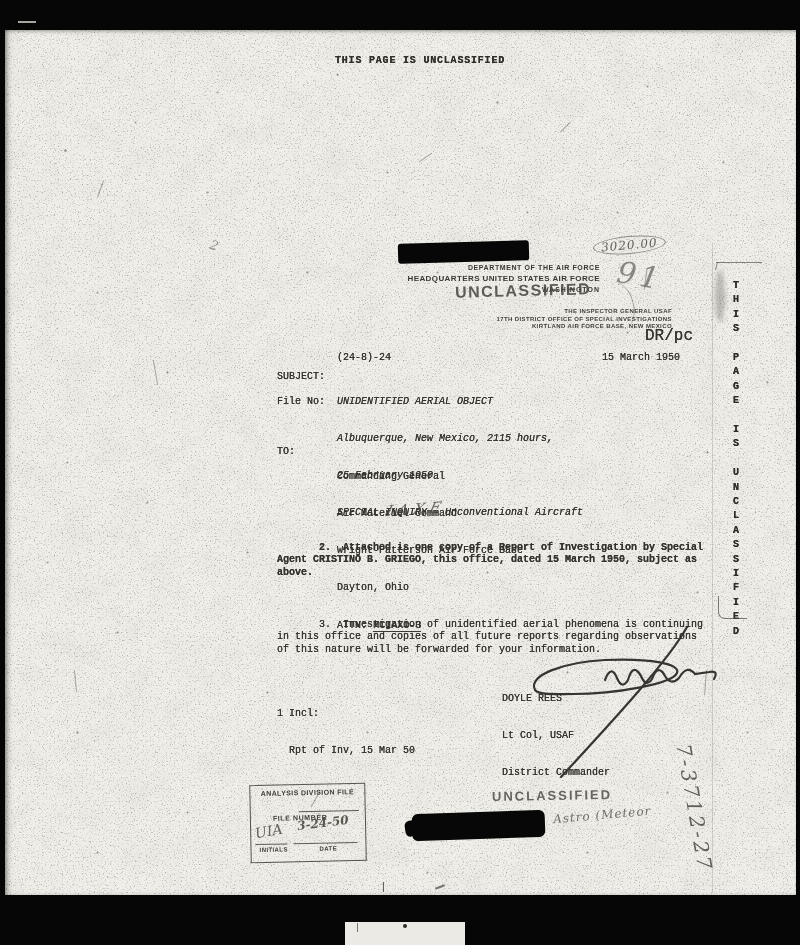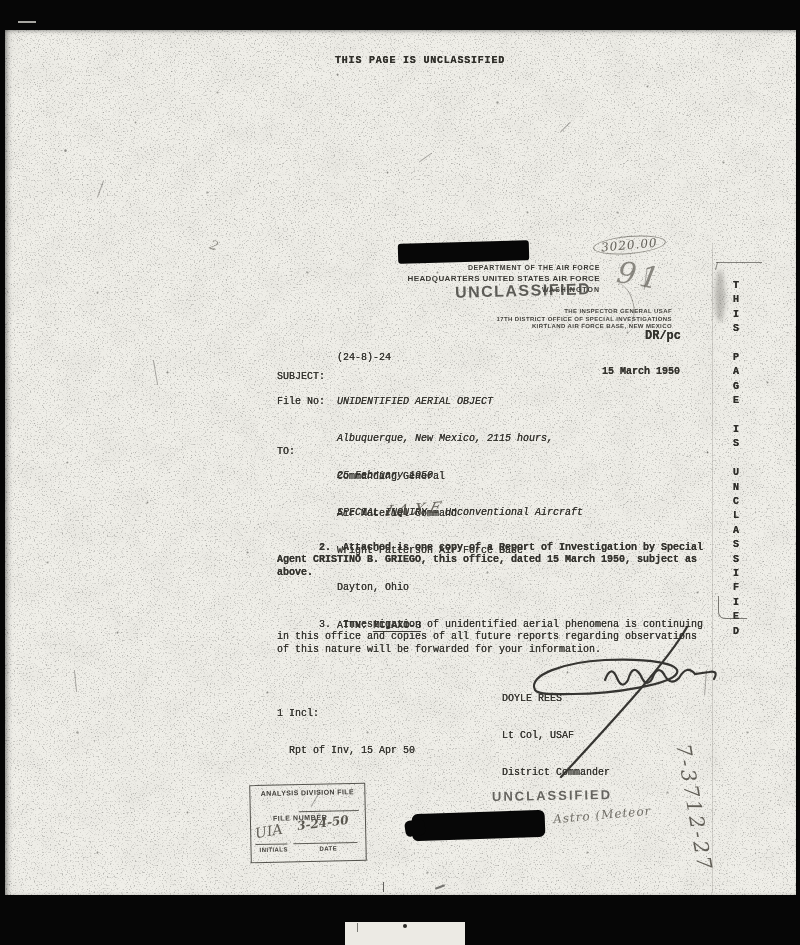--- a/index.html
+++ b/index.html
@@ -17,21 +17,21 @@
   .redaction{background:#070707;border-radius:3px;}
   .banner-top{left:330px;top:25px;font-size:10px;font-weight:bold;letter-spacing:.8px;color:#302f2a;}
   .banner-side{left:724px;top:250px;height:345px;writing-mode:vertical-rl;text-orientation:upright;
         font-size:10px;font-weight:bold;letter-spacing:3.4px;color:#2e2d29;text-shadow:0 0 .5px currentColor;}
   .lh-center{left:325px;top:234px;width:270px;text-align:right;}
   .lh-dept{font-size:7px;letter-spacing:.6px;}
   .lh-hq{font-size:8px;letter-spacing:.4px;margin-top:3px;}
   .lh-city{font-size:7px;letter-spacing:1px;margin-top:3px;}
   .stamp-top{left:450px;top:252px;font-size:16px;letter-spacing:1.5px;transform:rotate(-1.5deg);opacity:.85;}
   .inspector{left:395px;top:278px;width:272px;text-align:right;font-size:6px;letter-spacing:.4px;line-height:7.5px;color:#403f3a;}
-  .typist{left:640px;top:300px;font-size:12px;font-weight:bold;}
+  .typist{left:640px;top:300px;font-size:16px;}
   .para{left:272px;width:460px;}
   .indent{text-indent:42px;}
   .attn-val{border-bottom:1.2px solid #3b3a35;text-shadow:.6px 0 currentColor;}
   .sigtext{left:497px;top:638px;}
   .stamp-bottom{left:487px;top:758px;font-size:13px;letter-spacing:2px;transform:rotate(-1deg);opacity:.8;}
   .anal-box{left:245px;top:754px;width:114px;height:76px;border:1.4px solid rgba(58,56,50,.85);
         transform:rotate(-1.2deg);color:#3e3c37;}
   .anal-title{position:absolute;left:0;top:4px;width:100%;text-align:center;font-size:7px;letter-spacing:.4px;}
   .anal-fn{position:absolute;left:22px;top:29px;font-size:7px;letter-spacing:.6px;}
   .anal-line{position:absolute;background:rgba(58,56,50,.8);height:1px;}
@@ -105,21 +105,21 @@
 
     <div class="abs print inspector">
       <div>THE INSPECTOR GENERAL USAF</div>
       <div>17TH DISTRICT OFFICE OF SPECIAL INVESTIGATIONS</div>
       <div>KIRTLAND AIR FORCE BASE, NEW MEXICO</div>
     </div>
     <div class="abs typed typist">DR/pc</div>
 
     <div class="abs typed" style="left:272px;top:322px;margin-top:44px;">File No:</div>
     <div class="abs typed" style="left:332px;top:322px;">(24-8)-24</div>
-    <div class="abs typed" style="left:597px;top:336px;font-weight:bold;">15 March 1950</div>
+    <div class="abs typed" style="left:597px;top:322px;">15 March 1950</div>
 
     <div class="abs typed" style="left:272px;top:341px;">SUBJECT:</div>
     <div class="abs typed" style="left:332px;top:341px;font-style:italic;">
       <div>UNIDENTIFIED AERIAL OBJECT</div>
       <div>Albuquerque, New Mexico, 2115 hours,</div>
       <div>25 February 1950</div>
       <div>SPECIAL INQUIRY - Unconventional Aircraft</div>
     </div>
 
     <div class="abs typed" style="left:272px;top:416px;">TO:</div>
@@ -134,21 +134,21 @@
 
     <div class="abs typed para indent" style="top:512px;font-weight:bold;">2.  Attached is one copy of a Report of Investigation by Special
 Agent CRISTINO B. GRIEGO, this office, dated 15 March 1950, subject as
 above.</div>
     <div class="abs typed para indent" style="top:589px;">3.  Investigation of unidentified aerial phenomena is continuing
 in this office and copies of all future reports regarding observations
 of this nature will be forwarded for your information.</div>
 
     <div class="abs typed" style="left:272px;top:653px;">
       <div>1 Incl:</div>
-      <div style="margin-left:12px;">Rpt of Inv, 15 Apr 50</div>
+      <div style="margin-left:12px;">Rpt of Inv, 15 Mar 50</div>
     </div>
 
     <svg class="abs" style="left:450px;top:575px;" width="280" height="200" viewBox="0 0 280 200">
       <g fill="none" stroke="#23221f" stroke-width="2.2" stroke-linecap="round" opacity="0.9">
         <path d="M80,85 C72,70 110,57 150,55 C196,53 226,59 222,68 C217,79 160,89 118,89 C98,89 84,90 80,85"></path>
         <path d="M150,75 q6,-16 12,-2 q5,12 11,2 q5,-18 13,-4 q5,12 11,3 q6,-16 13,-3 q6,10 14,2 q8,-14 16,-4 l14,-2 q10,-2 5,7"></path>
         <path d="M232,22 C212,58 152,122 106,172"></path>
       </g>
     </svg>
     <div class="abs typed sigtext">

